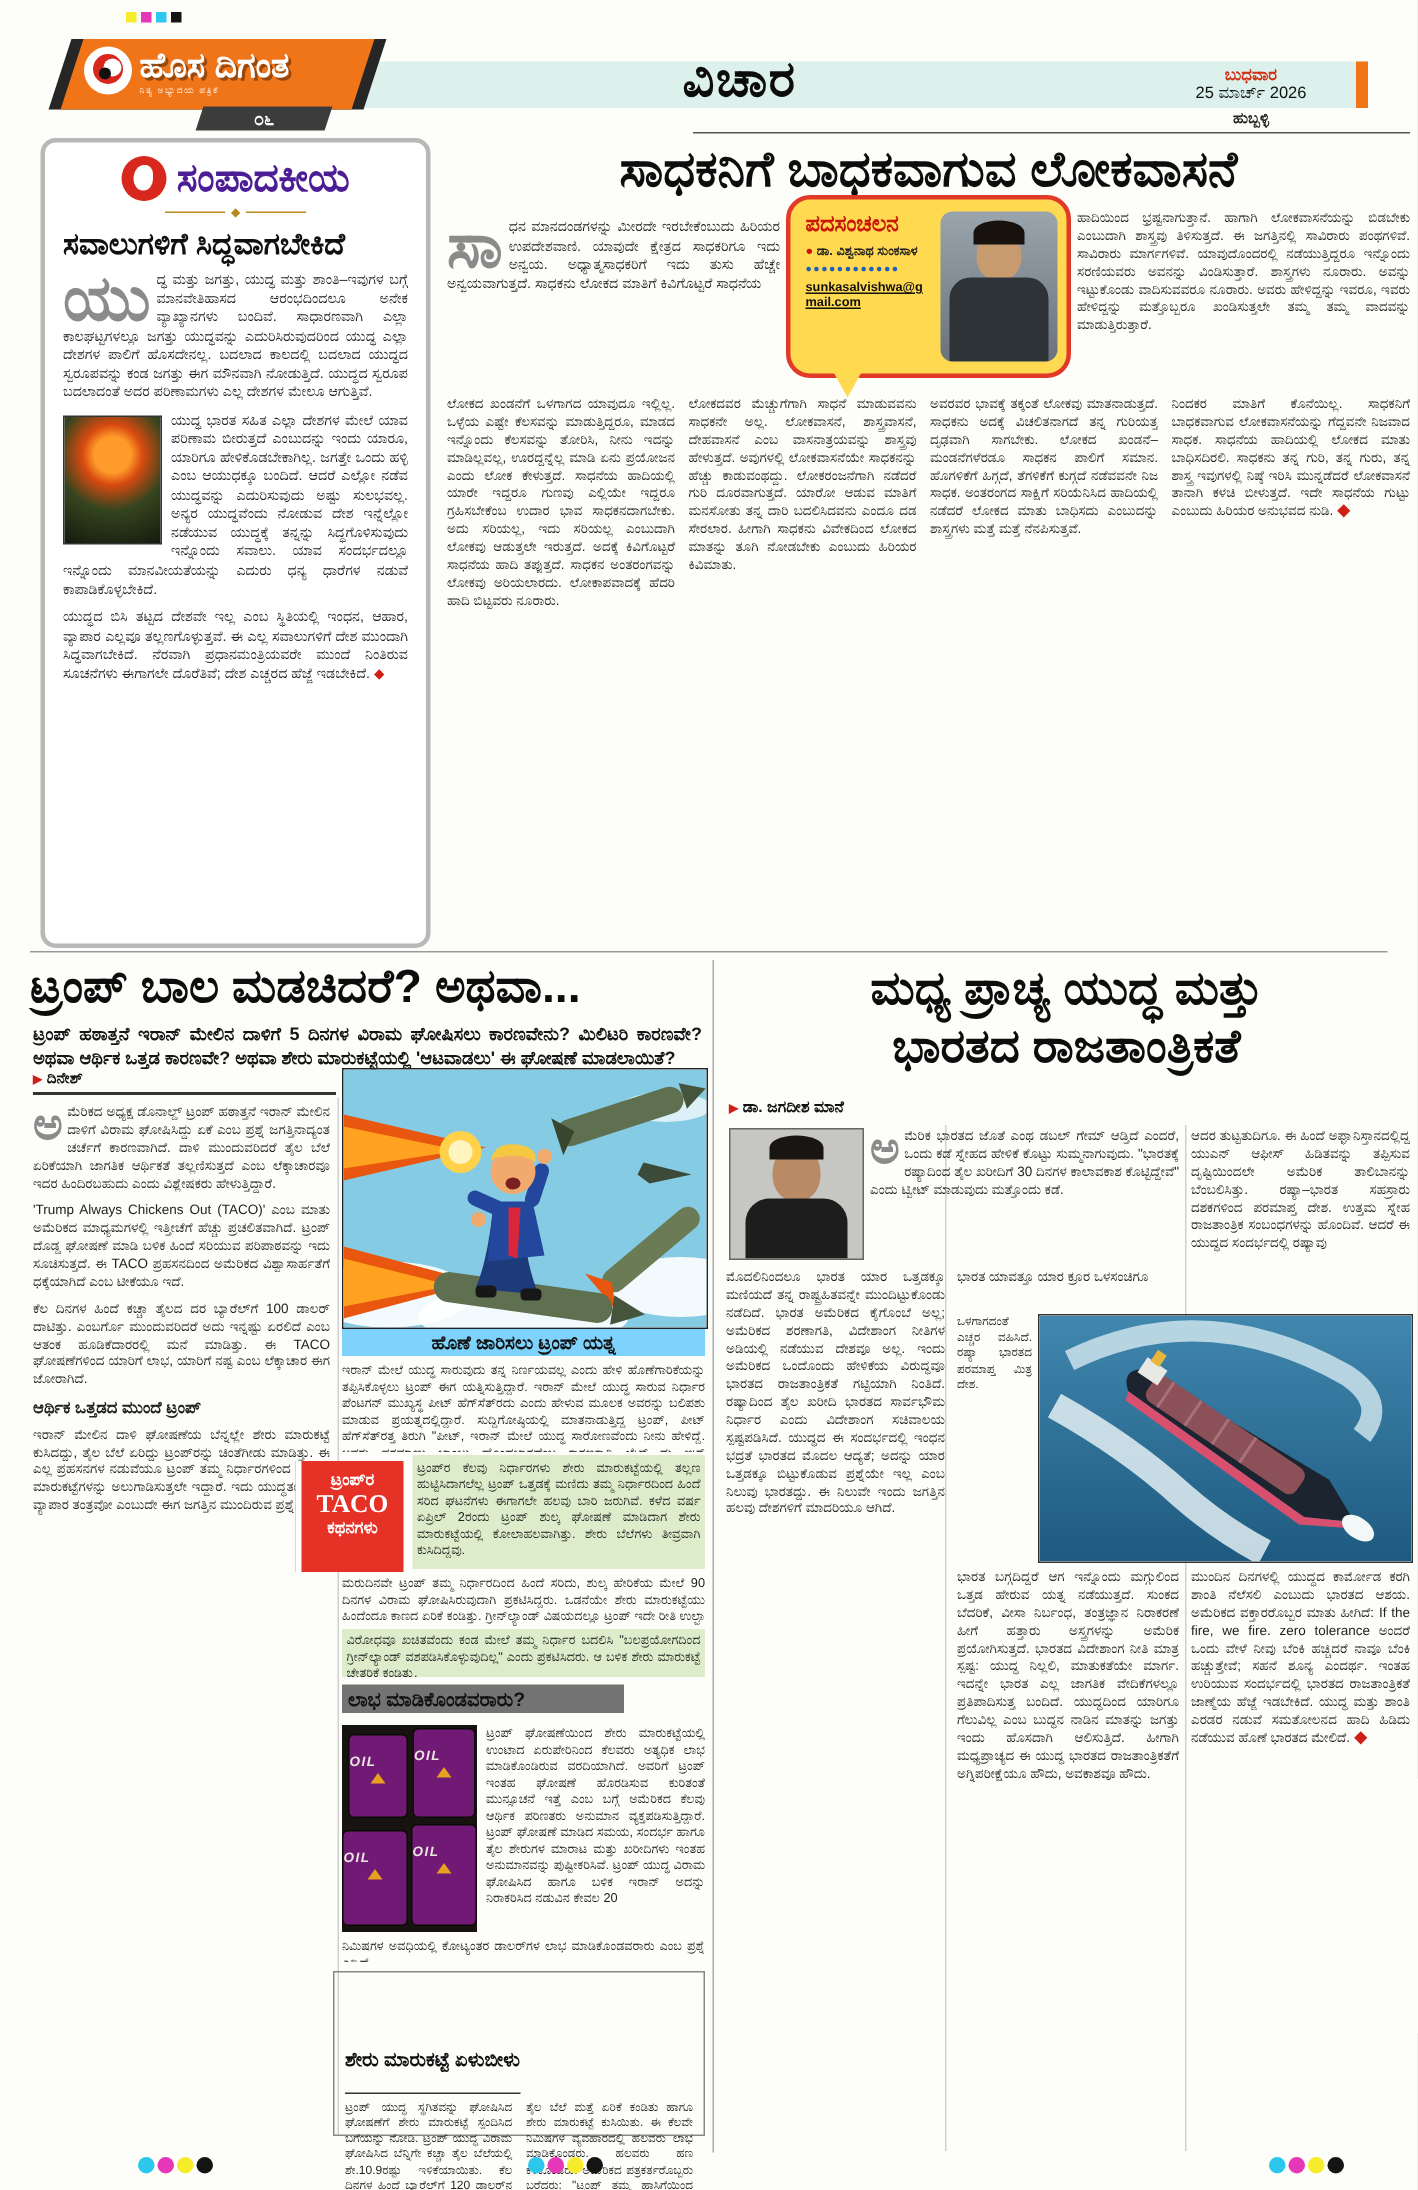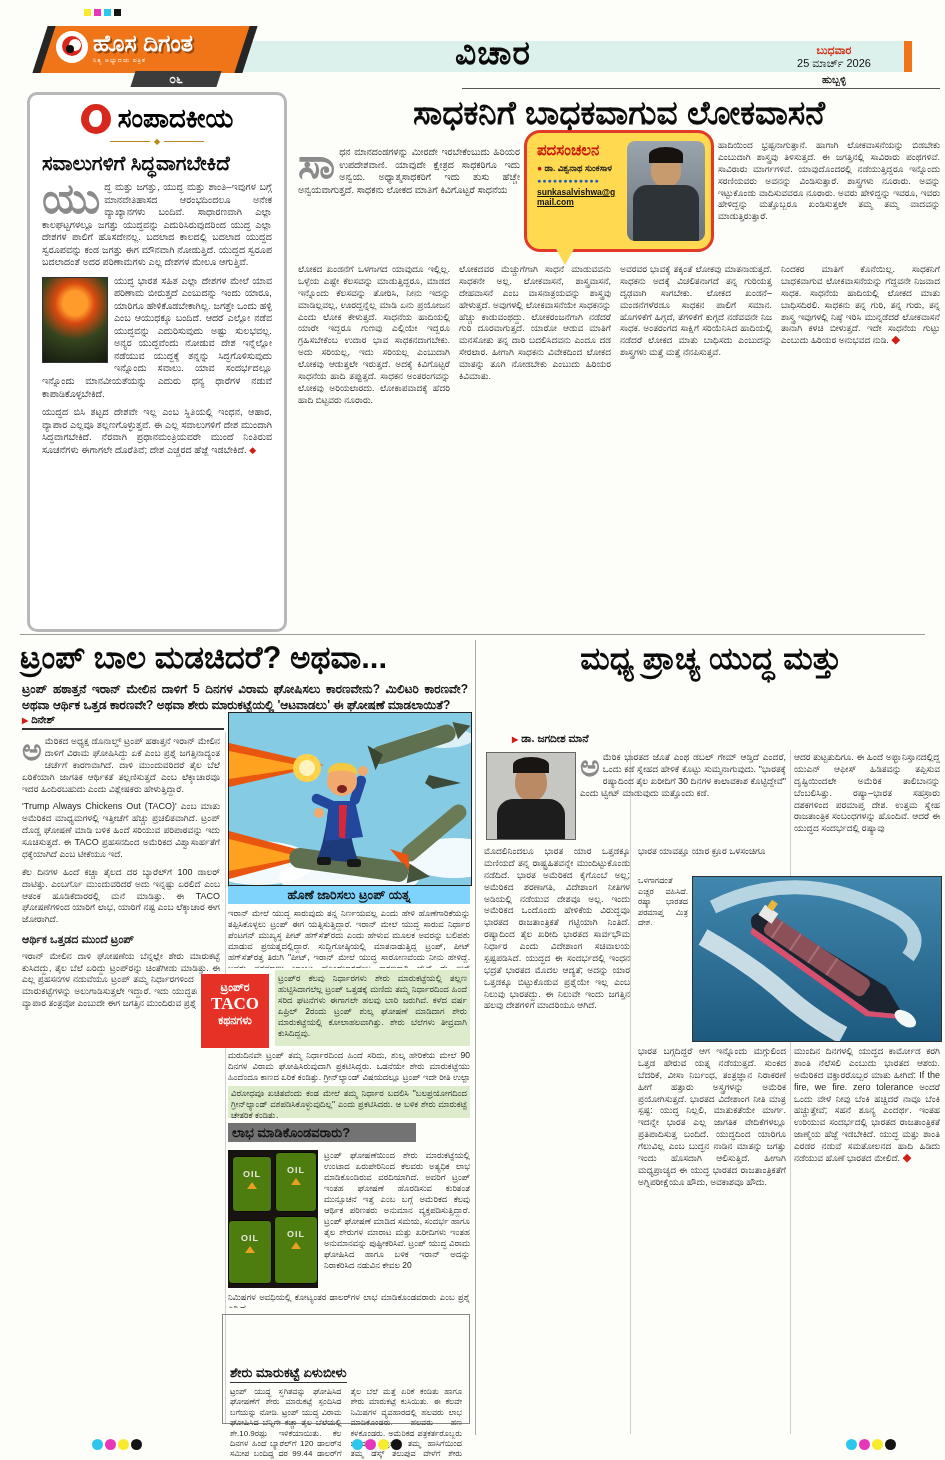--- a/index.html
+++ b/index.html
@@ -11,22 +11,22 @@
   .drop{float:left;font-size:42px;line-height:.85;font-weight:bold;color:#8b8b8b;padding-right:4px;}
   .drop-sm{float:left;font-size:30px;line-height:.9;font-weight:bold;color:#8b8b8b;padding-right:3px;}
   .diamond{color:#d02015;font-size:9px;}
   .skew{transform:skewX(-18deg);}
   .unskew{transform:skewX(18deg);}
   .rule{background:#999;}
   .colrule{background:#cfcfcf;width:1px;}
   .dot{width:11px;height:11px;border-radius:50%;display:inline-block;margin-right:2px;}
   .sq{width:7px;height:7px;display:inline-block;margin-right:3px;}
   .pointer{color:#d02015;font-size:8px;margin-right:3px;}
-  .barrel{position:absolute;background:#4d7c0f;border:1px solid #0c0a07;border-radius:4px;
-          color:#e9e6df;font-weight:bold;text-align:center;}
+  .barrel{position:absolute;background:#701a75;border:1px solid #0c0a07;border-radius:4px;
+          color:#e9e6df;font-weight:bold;text-align:left;font-style:italic;}
   .barrel span{display:block;font-size:9px;letter-spacing:1px;margin-top:12px;}
   .barrel i{display:block;width:0;height:0;border-left:5px solid transparent;border-right:5px solid transparent;
             border-bottom:7px solid #e8a020;margin:3px auto 0;}
 </style>
 </head>
 <body>
 
 <div id="page">
 
   <div class="abs" style="left:84px;top:2px;">
@@ -61,21 +61,21 @@
     <div class="abs" style="left:904px;top:41px;width:8px;height:31px;background:#f07418;"></div>
     <div class="abs" style="left:770px;top:74px;width:128px;text-align:center;font-size:10px;font-weight:bold;color:#222;">ಹುಬ್ಬಳ್ಳಿ</div>
     <div class="abs rule" style="left:462px;top:88px;width:478px;height:1px;background:#555;"></div>
   </div>
 
   <div class="abs" style="left:27px;top:92px;width:260px;height:540px;border:3px solid #b8b8b8;border-radius:10px;background:#fff;box-sizing:border-box;padding:8px 12px;">
     <div style="display:flex;align-items:center;gap:7px;justify-content:center;">
       <div style="width:30px;height:30px;border-radius:50%;background:#d8281e;position:relative;">
         <div style="position:absolute;left:8px;top:6px;width:13px;height:17px;background:#fff;border-radius:60% 40% 50% 50%;"></div>
       </div>
-      <div style="font-size:26px;font-weight:bold;color:#000000;">ಸಂಪಾದಕೀಯ</div>
+      <div style="font-size:26px;font-weight:bold;color:#4c1d95;">ಸಂಪಾದಕೀಯ</div>
     </div>
     <div style="display:flex;align-items:center;justify-content:center;gap:4px;margin:3px 0 6px;">
       <div style="width:40px;height:1px;background:#b8891a;"></div>
       <div style="color:#b8891a;font-size:8px;">◆</div>
       <div style="width:40px;height:1px;background:#b8891a;"></div>
     </div>
     <div style="font-size:20px;font-weight:bold;color:#101010;margin-bottom:6px;">ಸವಾಲುಗಳಿಗೆ ಸಿದ್ಧವಾಗಬೇಕಿದೆ</div>
     <div class="bt" style="height:430px;font-size:9.5px;">
       <p style="margin:0 0 6px;"><span class="drop">ಯು</span><span>ದ್ಧ ಮತ್ತು ಜಗತ್ತು, ಯುದ್ಧ ಮತ್ತು ಶಾಂತಿ–ಇವುಗಳ ಬಗ್ಗೆ ಮಾನವೇತಿಹಾಸದ ಆರಂಭದಿಂದಲೂ ಅನೇಕ ವ್ಯಾಖ್ಯಾನಗಳು ಬಂದಿವೆ. ಸಾಧಾರಣವಾಗಿ ಎಲ್ಲಾ ಕಾಲಘಟ್ಟಗಳಲ್ಲೂ ಜಗತ್ತು ಯುದ್ಧವನ್ನು ಎದುರಿಸಿರುವುದರಿಂದ ಯುದ್ಧ ಎಲ್ಲಾ ದೇಶಗಳ ಪಾಲಿಗೆ ಹೊಸದೇನಲ್ಲ. ಬದಲಾದ ಕಾಲದಲ್ಲಿ ಬದಲಾದ ಯುದ್ಧದ ಸ್ವರೂಪವನ್ನು ಕಂಡ ಜಗತ್ತು ಈಗ ಮೌನವಾಗಿ ನೋಡುತ್ತಿದೆ. ಯುದ್ಧದ ಸ್ವರೂಪ ಬದಲಾದಂತೆ ಅದರ ಪರಿಣಾಮಗಳು ಎಲ್ಲ ದೇಶಗಳ ಮೇಲೂ ಆಗುತ್ತಿವೆ.</span></p>
       <p style="margin:0 0 6px;">
@@ -207,33 +207,34 @@
       </div>
     <div class="barrel" style="left:46px;top:66px;width:42px;height:66px;">
         <span>OIL</span>
         <i></i>
       </div>
   </div>
   <div class="abs bt-sm" style="left:324px;top:1150px;width:146px;height:138px;">ಟ್ರಂಪ್ ಘೋಷಣೆಯಿಂದ ಶೇರು ಮಾರುಕಟ್ಟೆಯಲ್ಲಿ ಉಂಟಾದ ಏರುಪೇರಿನಿಂದ ಕೆಲವರು ಅತ್ಯಧಿಕ ಲಾಭ ಮಾಡಿಕೊಂಡಿರುವ ವರದಿಯಾಗಿದೆ. ಅವರಿಗೆ ಟ್ರಂಪ್ ಇಂತಹ ಘೋಷಣೆ ಹೊರಡಿಸುವ ಕುರಿತಂತೆ ಮುನ್ಸೂಚನೆ ಇತ್ತೆ ಎಂಬ ಬಗ್ಗೆ ಅಮೆರಿಕದ ಕೆಲವು ಆರ್ಥಿಕ ಪರಿಣತರು ಅನುಮಾನ ವ್ಯಕ್ತಪಡಿಸುತ್ತಿದ್ದಾರೆ. ಟ್ರಂಪ್ ಘೋಷಣೆ ಮಾಡಿದ ಸಮಯ, ಸಂದರ್ಭ ಹಾಗೂ ತೈಲ ಶೇರುಗಳ ಮಾರಾಟ ಮತ್ತು ಖರೀದಿಗಳು ಇಂತಹ ಅನುಮಾನವನ್ನು ಪುಷ್ಟೀಕರಿಸಿವೆ. ಟ್ರಂಪ್ ಯುದ್ಧ ವಿರಾಮ ಘೋಷಿಸಿದ ಹಾಗೂ ಬಳಿಕ ಇರಾನ್ ಅದನ್ನು ನಿರಾಕರಿಸಿದ ನಡುವಿನ ಕೇವಲ 20</div>
   <div class="abs bt-sm" style="left:228px;top:1292px;width:242px;height:16px;">ನಿಮಿಷಗಳ ಅವಧಿಯಲ್ಲಿ ಕೋಟ್ಯಂತರ ಡಾಲರ್‌ಗಳ ಲಾಭ ಮಾಡಿಕೊಂಡವರಾರು ಎಂಬ ಪ್ರಶ್ನೆ ಎದ್ದಿದೆ.</div>
 
   <div class="abs" style="left:222px;top:1314px;width:248px;height:110px;border:1px solid #888;box-sizing:border-box;padding:5px 7px;">
-    <div style="font-size:13px;font-weight:bold;color:#0f0f0f;border-bottom:1px solid #333;display:inline-block;padding-bottom:1px;margin-top:45px;">ಶೇರು ಮಾರುಕಟ್ಟೆ ಏಳುಬೀಳು</div>
+    <div style="font-size:13px;font-weight:bold;color:#0f0f0f;border-bottom:1px solid #333;display:inline-block;padding-bottom:14px;margin-top:45px;">ಶೇರು ಮಾರುಕಟ್ಟೆ ಏಳುಬೀಳು</div>
     <div style="display:flex;gap:9px;margin-top:4px;">
       <div class="bt-sm" style="flex:1;font-size:8px;height:78px;">ಟ್ರಂಪ್ ಯುದ್ಧ ಸ್ಥಗಿತವನ್ನು ಘೋಷಿಸಿದ ಘೋಷಣೆಗೆ ಶೇರು ಮಾರುಕಟ್ಟೆ ಸ್ಪಂದಿಸಿದ ಬಗೆಯನ್ನು ನೋಡಿ. ಟ್ರಂಪ್ ಯುದ್ಧ ವಿರಾಮ ಘೋಷಿಸಿದ ಬೆನ್ನಿಗೇ ಕಚ್ಚಾ ತೈಲ ಬೆಲೆಯಲ್ಲಿ ಶೇ.10.9ರಷ್ಟು ಇಳಿಕೆಯಾಯಿತು. ಕೆಲ ದಿನಗಳ ಹಿಂದೆ ಬ್ಯಾರೆಲ್‌ಗೆ 120 ಡಾಲರ್‌ನ ಸಮೀಪ ಬಂದಿದ್ದ ದರ 99.44 ಡಾಲರ್‌ಗೆ ಕುಸಿಯಿತು. ಶೇರು ಮಾರುಕಟ್ಟೆ ಕುಸಿತ ನಿಂತು ಚೇತರಿಕೆ ಕಂಡಿತು. ಆದರೆ ಟ್ರಂಪ್ ಘೋಷಣೆಯನ್ನು ಇರಾನ್ ನಿರಾಕರಿಸಿ, ಯಾವುದೇ ಮಾತುಕತೆ ನಡೆದಿಲ್ಲ ಎಂದು ಹೇಳಿದೊಡನೆ</div>
       <div class="bt-sm" style="flex:1;font-size:8px;height:78px;">ತೈಲ ಬೆಲೆ ಮತ್ತೆ ಏರಿಕೆ ಕಂಡಿತು ಹಾಗೂ ಶೇರು ಮಾರುಕಟ್ಟೆ ಕುಸಿಯಿತು. ಈ ಕೆಲವೇ ನಿಮಿಷಗಳ ವ್ಯವಹಾರದಲ್ಲಿ ಹಲವರು ಲಾಭ ಮಾಡಿಕೊಂಡರು. ಹಲವರು ಹಣ ಕಳಕೊಂಡರು. ಅಮೆರಿಕದ ಪತ್ರಕರ್ತರೊಬ್ಬರು ಬರೆದರು: "ಟ್ರಂಪ್ ತಮ್ಮ ಹಾಸಿಗೆಯಿಂದ ತಮ್ಮ ಡೆಸ್ಕ್ ತಲುಪುವ ವೇಳೆಗೆ ಶೇರು ಮಾರುಕಟ್ಟೆ 1.7 ಟ್ರಿಲಿಯನ್ ಡಾಲರ್ ಗಳಿಸುವಂತೆ ಹಾಗೂ ತೈಲ ಬೆಲೆ 17 ಡಾಲರ್‌ನಷ್ಟು ಕುಸಿಯುವಂತೆ ಮಾಡಿದರು. ಆದರೆ ಅವರು ಕಾಫಿ ಕುಡಿಯಲು ತಯಾರಾಗುವ ವೇಳೆಗೆ ಇರಾನ್ ಅವರ ಹೇಳಿಕೆ ನಿರಾಕರಿಸಿದ್ದರಿಂದ ಅರ್ಧದಷ್ಟು ಗಳಿಕೆ ಒಮ್ಮೆಗೆ ಮಾಯವಾಯಿತು"</div>
     </div>
   </div>
 
   <div class="abs colrule" style="left:475px;top:640px;height:795px;background:#aaa;"></div>
 
   <div class="abs" style="left:482px;top:640px;width:458px;text-align:center;font-size:31px;font-weight:bold;color:#0d0d0d;line-height:1.25;">
     <div>ಮಧ್ಯ ಪ್ರಾಚ್ಯ ಯುದ್ಧ ಮತ್ತು</div>
-  </div>
-  <div class="abs" style="left:512px;top:732px;font-size:10.5px;font-weight:bold;color:#111;">
+    <div>ಭಾರತದ ರಾಜತಾಂತ್ರಿಕತೆ</div>
+  </div>
+  <div class="abs" style="left:486px;top:732px;font-size:10.5px;font-weight:bold;color:#111;">
     <span class="pointer">▶</span><span>ಡಾ. ಜಗದೀಶ ಮಾನೆ</span>
   </div>
 
   <div class="abs colrule" style="left:630px;top:750px;height:684px;"></div>
   <div class="abs colrule" style="left:790px;top:750px;height:684px;"></div>
 
   <div class="abs" style="left:486px;top:752px;width:88px;height:86px;border:1px solid #666;background:#c6c6c2;overflow:hidden;">
     <div style="position:absolute;left:28px;top:10px;width:32px;height:38px;border-radius:50% 50% 46% 46%;background:#b98a64;"></div>
     <div style="position:absolute;left:26px;top:4px;width:36px;height:16px;border-radius:50% 50% 0 0;background:#181512;"></div>
     <div style="position:absolute;left:10px;top:46px;width:68px;height:40px;border-radius:16px 16px 0 0;background:#1d1d1d;"></div>

